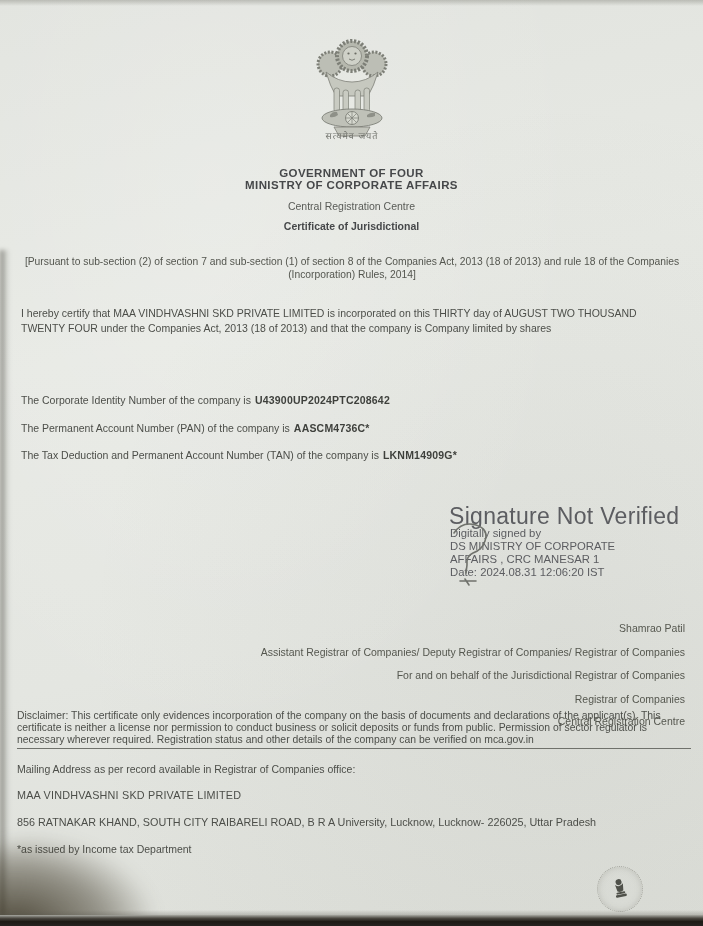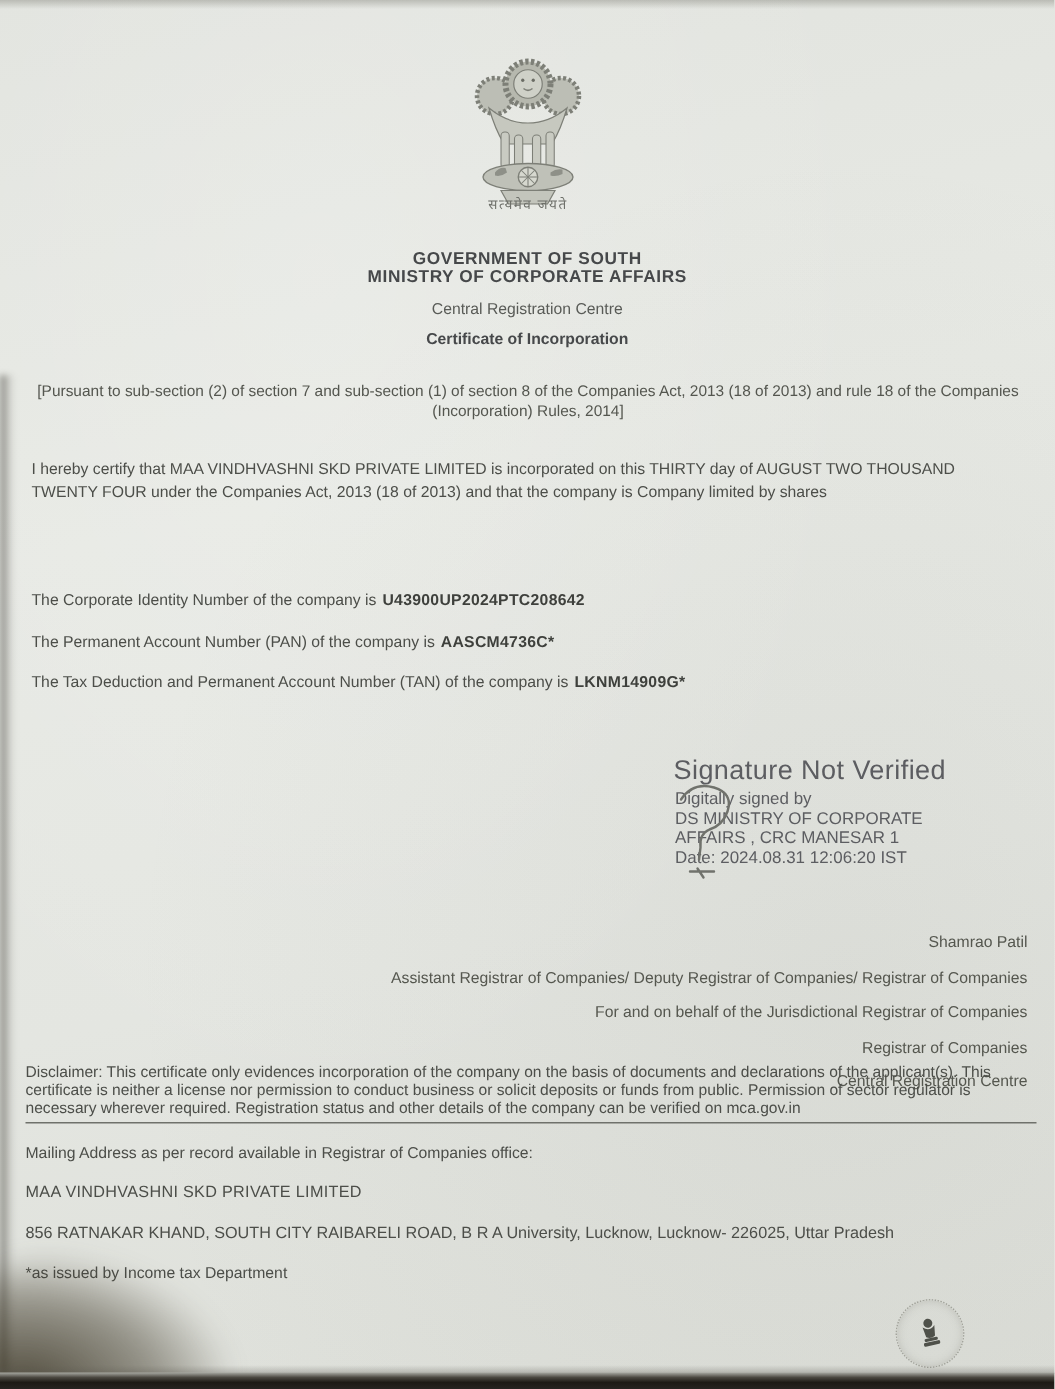--- a/index.html
+++ b/index.html
@@ -46,21 +46,21 @@
   .pursuant{position:absolute;left:14px;top:243px;width:676px;text-align:center;
     font-size:10.3px;line-height:13px;color:#54564f;margin-top:12px;}
 
   .para{position:absolute;font-size:10.5px;line-height:14.5px;color:#4c4e49;}
   .certify{left:21px;top:306px;width:652px;}
   .idline{left:21px;width:660px;}
   .cin{top:393px;} .pan{top:421px;} .tan{top:448px;}
   .bold-val{font-weight:bold;color:#3e403c;margin-left:4px;letter-spacing:0.2px;}
   .given{left:21px;top:478px;width:660px;}
 
-  .sig-status{position:absolute;left:449px;top:503px;font-size:18px;color:#5c5d61;
+  .sig-status{position:absolute;left:449px;top:503px;font-size:23px;color:#5c5d61;
     letter-spacing:0.3px;}
   .sig-details{position:absolute;left:450px;top:527px;font-size:11.3px;line-height:13px;
     color:#5c5d61;}
   .sig-squiggle{position:absolute;left:430px;top:505px;pointer-events:none;}
 
   .rline{position:absolute;right:18px;text-align:right;font-size:10.5px;color:#55574f;margin-top:32px;}
   .r-name{top:590px;} .r-desig{top:614px;} .r-behalf{top:637px;}
   .r-roc{top:661px;} .r-crc{top:683px;}
 
   .disclaimer{position:absolute;left:17px;top:710px;width:674px;font-size:10.4px;
@@ -117,24 +117,24 @@
 
           <path d="M38 89 q3 -4 7 -3 l1 3 q-4 3 -8 2 z" fill="#8e9088" stroke="none"></path>
           <path d="M75 89 q4 -3 8 -2 l0 3 q-4 2 -8 1 z" fill="#8e9088" stroke="none"></path>
 
           <path d="M42 101 L78 101 L73 110 L47 110 Z" fill="#c3c5bc" stroke-width="0.8"></path>
         </g>
       </svg>
     </div>
     <div class="emblem-caption">सत्यमेव जयते</div>
 
-    <div class="hdr hdr-bold h-gov">GOVERNMENT OF SOUTH</div>
+    <div class="hdr hdr-bold h-gov">GOVERNMENT OF FOUR</div>
     <div class="hdr hdr-bold h-min">MINISTRY OF CORPORATE AFFAIRS</div>
     <div class="hdr h-crc">Central Registration Centre</div>
-    <div class="hdr h-coi">Certificate of Incorporation</div>
+    <div class="hdr h-coi">Certificate of Jurisdictional</div>
 
     <div class="pursuant">[Pursuant to sub-section (2) of section 7 and sub-section (1) of section 8 of the Companies Act, 2013 (18 of 2013) and rule 18 of the Companies (Incorporation) Rules, 2014]</div>
 
     <div class="para certify">I hereby certify that MAA VINDHVASHNI SKD PRIVATE LIMITED is incorporated on this  THIRTY day of AUGUST  TWO THOUSAND TWENTY FOUR under the Companies Act, 2013 (18 of 2013) and that the company is Company limited by shares</div>
 
     <div class="para idline cin">
       <span>The Corporate Identity Number of the company is</span><span class="bold-val">U43900UP2024PTC208642</span>
     </div>
     <div class="para idline pan">
       <span>The Permanent Account Number (PAN) of the company is</span><span class="bold-val">AASCM4736C*</span>

